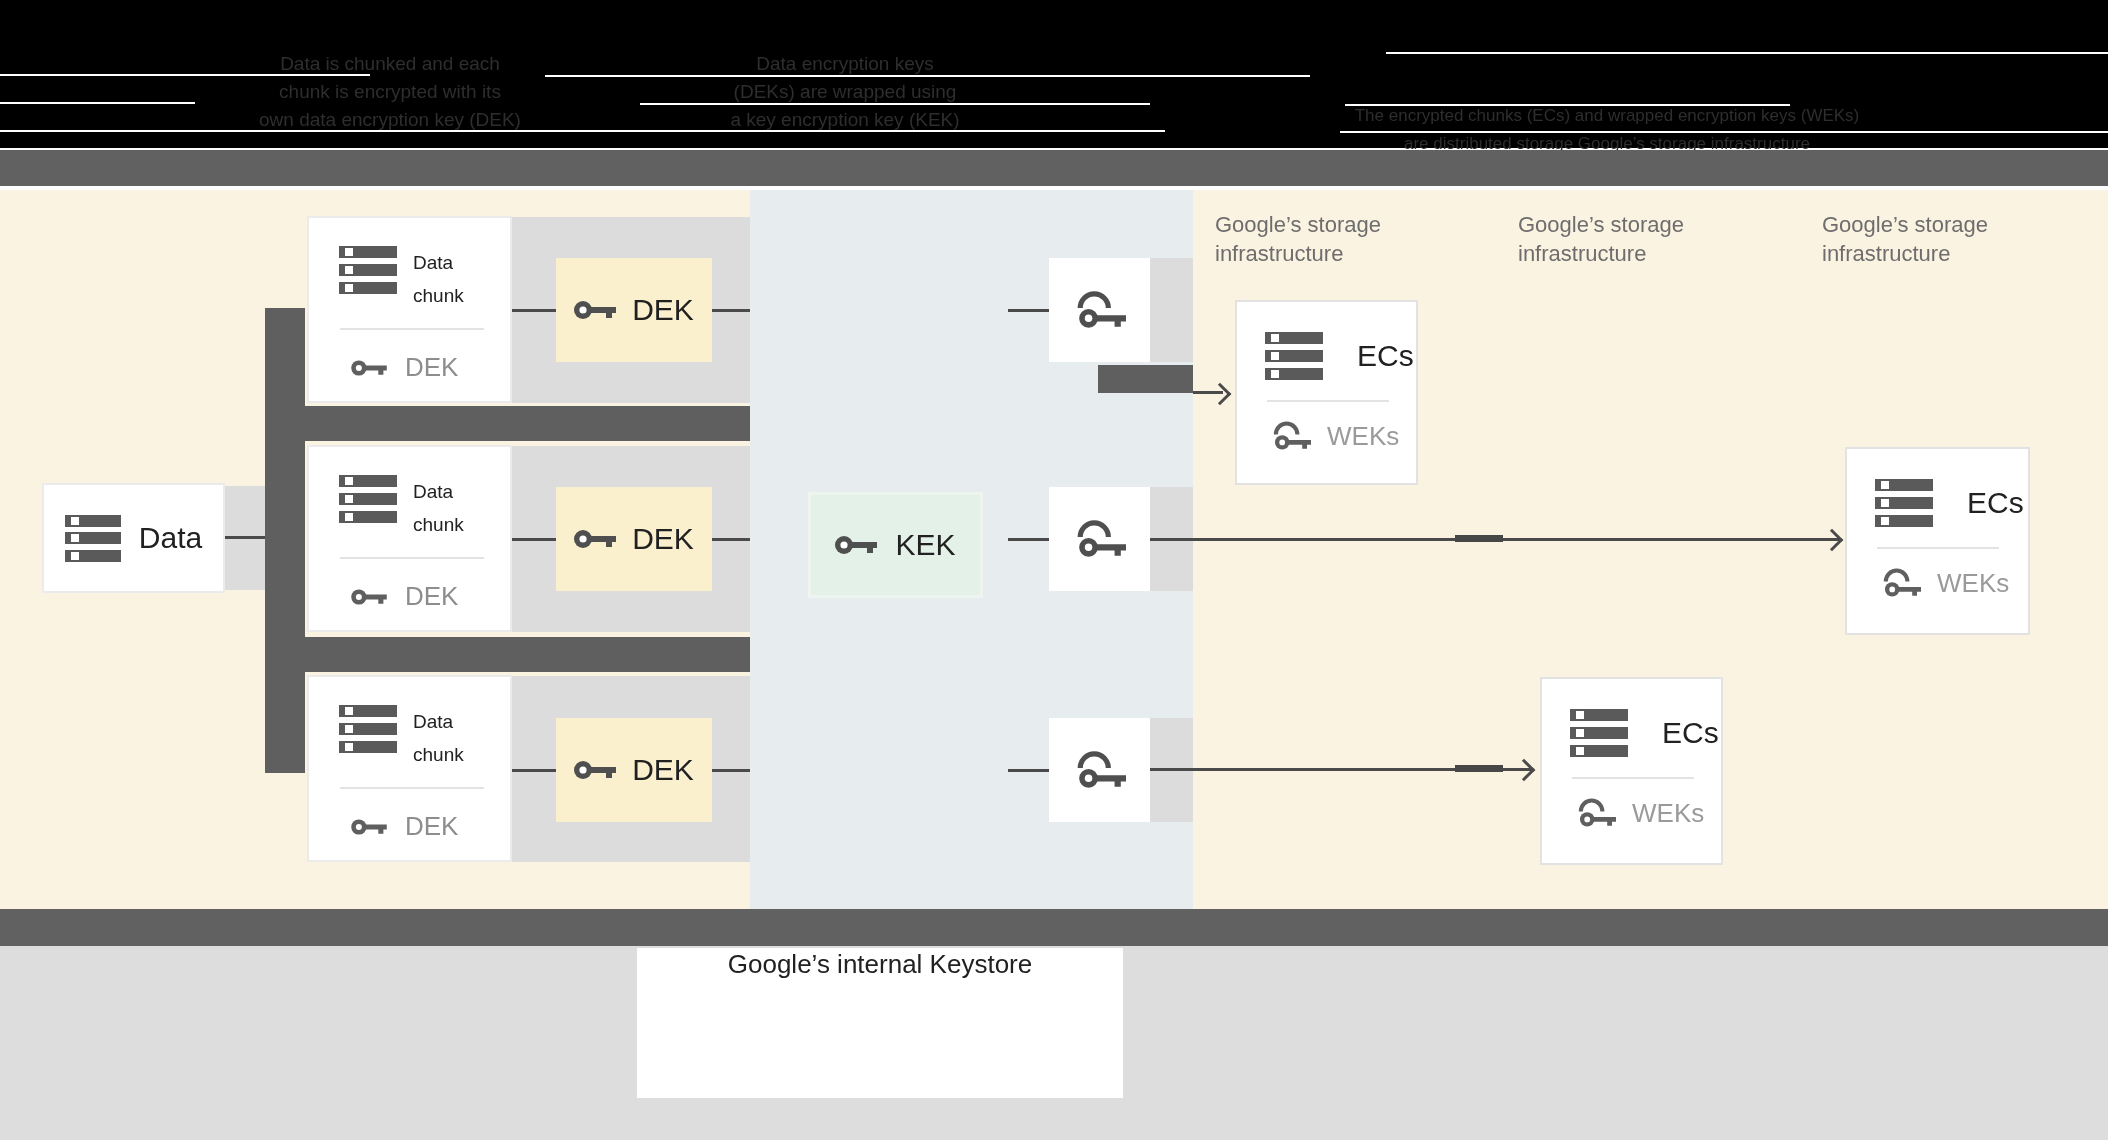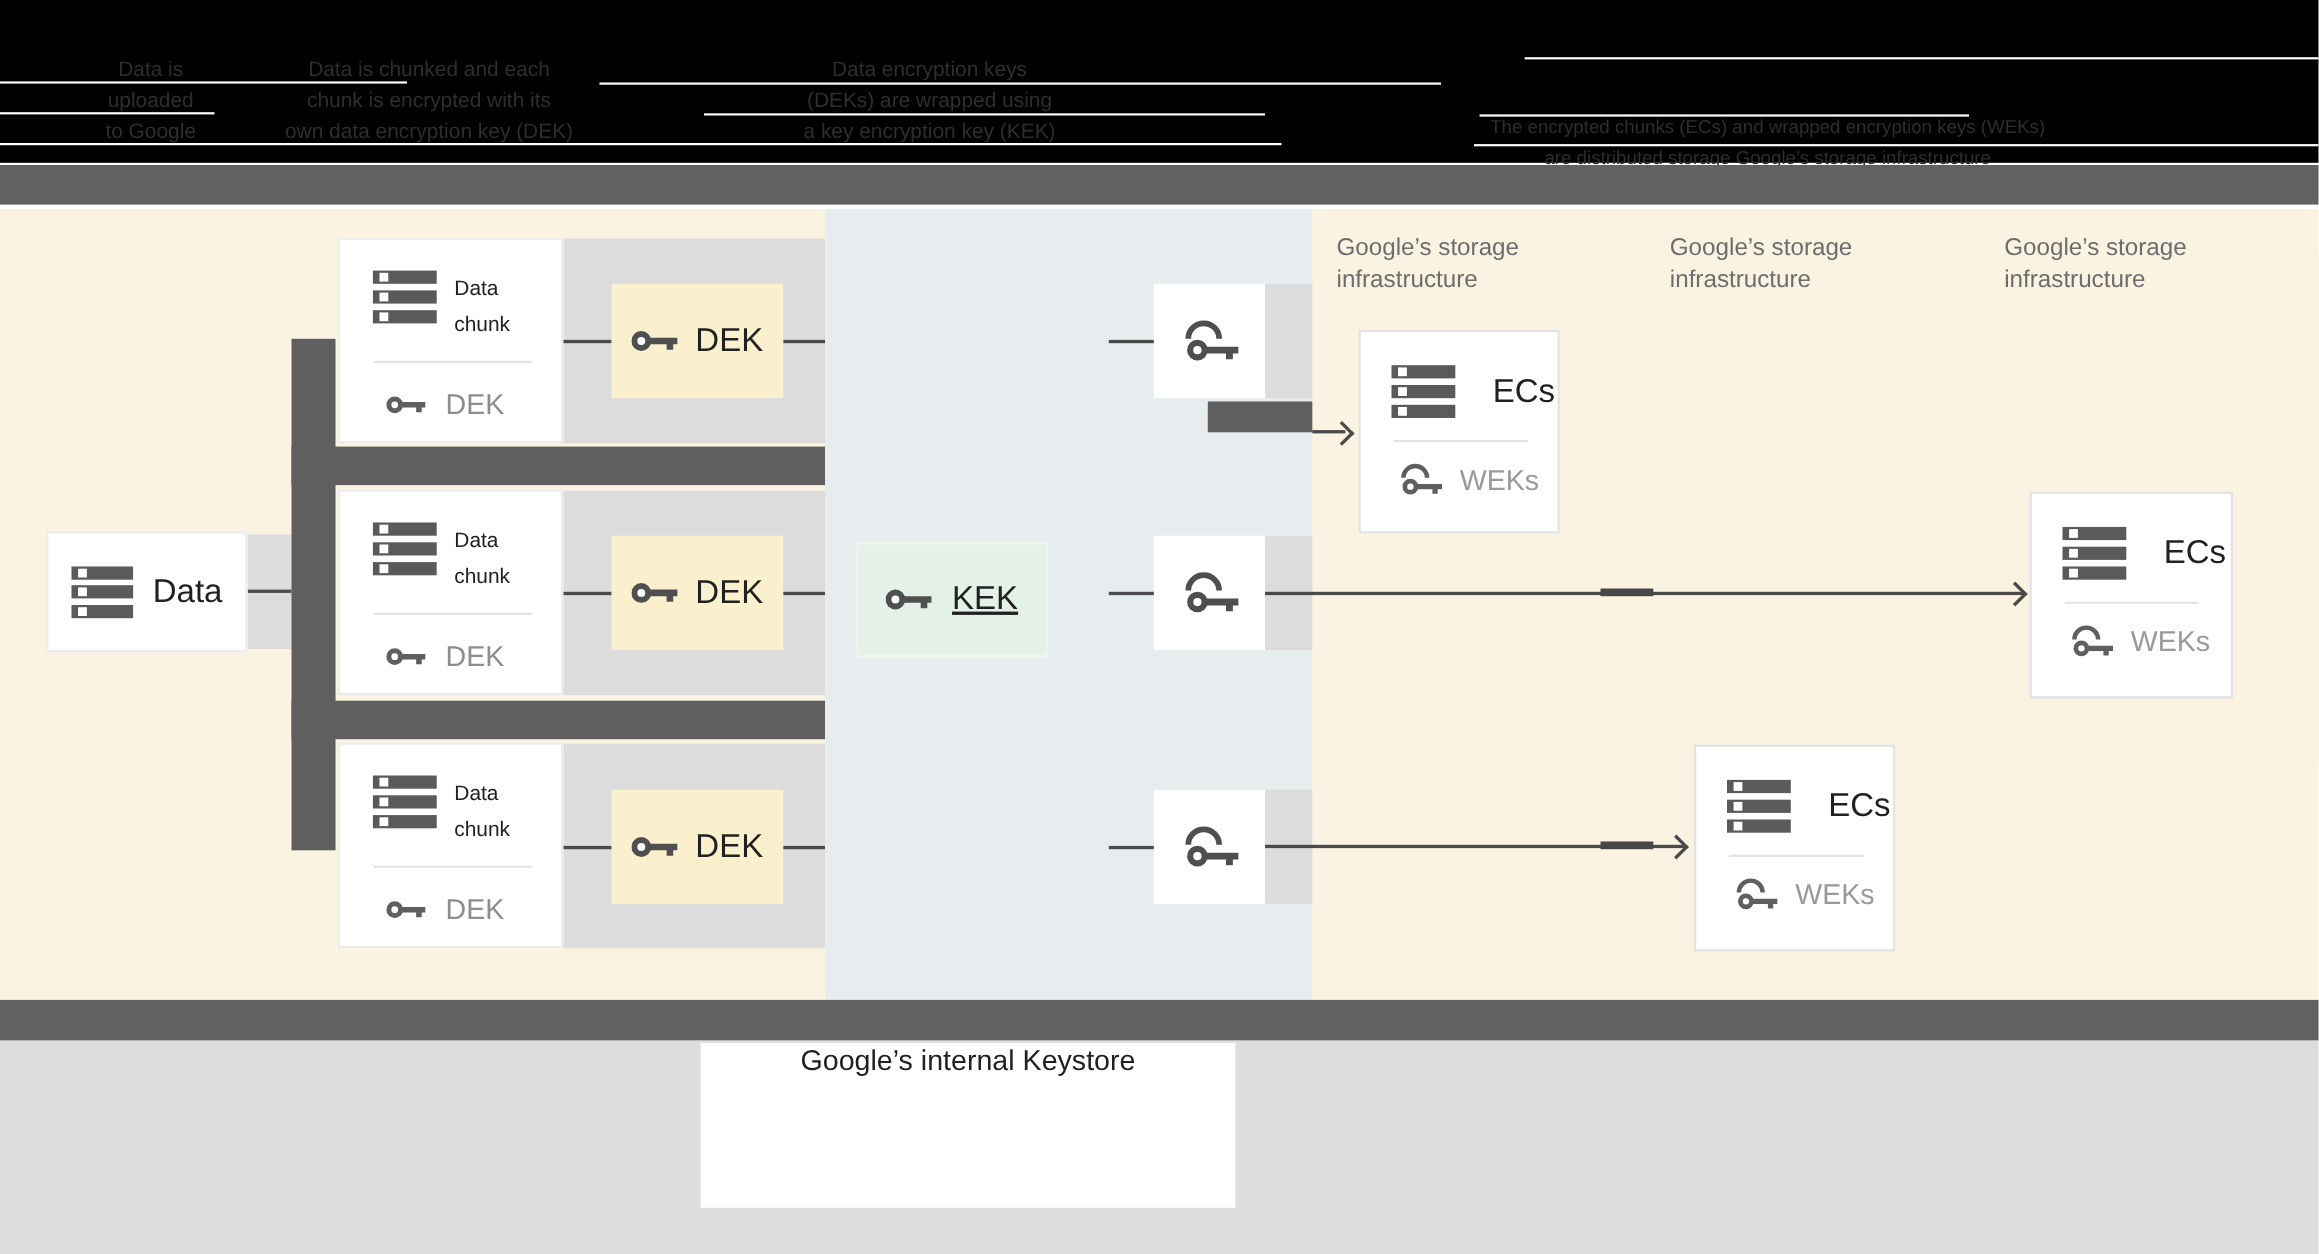--- a/index.html
+++ b/index.html
@@ -53,25 +53,20 @@
   .caption .t{font-weight:bold;margin-top:24px;}
   .caption .b1{margin-top:30px;}
   .caption .b2{font-weight:normal;}
 </style>
 </head>
 <body>
 
 <div class="stage">
 
   <div class="hdr">
-    <div class="hdr-col" style="left:47px;top:50px;width:180px;">
-      <div>Data is</div>
-      <div>uploaded</div>
-      <div>to Google</div>
-    </div>
     <div class="hdr-col" style="left:650px;top:50px;width:390px;">
       <div>Data encryption keys</div>
       <div>(DEKs) are wrapped using</div>
       <div>a key encryption key (KEK)</div>
     </div>
     <div class="hdr-col" style="left:250px;top:50px;width:280px;">
       <div>Data is chunked and each</div>
       <div>chunk is encrypted with its</div>
       <div>own data encryption key (DEK)</div>
     </div>
@@ -198,21 +193,21 @@
   </div>
   <div class="dekbox" style="left:556px;top:718px;width:156px;height:104px;">
     <svg class="keysvg" width="42" height="26" viewBox="0 0 42 26">
         <circle cx="9" cy="13" r="9"></circle>
         <circle cx="9" cy="13" r="3.6" fill="#fff"></circle>
         <path d="M17 10 H42 V16 H38 V21 H32 V16 H17 Z"></path>
       </svg>
     <div class="lbl-big">DEK</div>
   </div>
 
-  <div class="kekbox" style="left:778px;top:492px;width:175px;height:106px;text-decoration:underline;">
+  <div class="kekbox" style="left:808px;top:492px;width:175px;height:106px;">
     <svg class="keysvg" width="42" height="26" viewBox="0 0 42 26">
         <circle cx="9" cy="13" r="9"></circle>
         <circle cx="9" cy="13" r="3.6" fill="#fff"></circle>
         <path d="M17 10 H42 V16 H38 V21 H32 V16 H17 Z"></path>
       </svg>
     <div class="lbl-big">KEK</div>
   </div>
 
   <div class="grect" style="left:1150px;top:258px;width:43px;height:104px;"></div>
   <div class="grect" style="left:1150px;top:487px;width:43px;height:104px;"></div>

